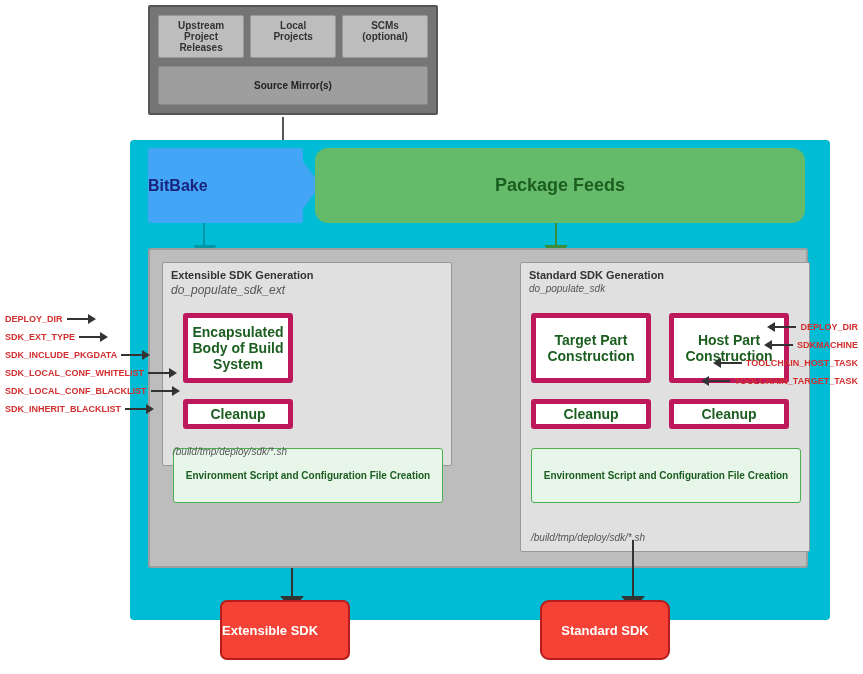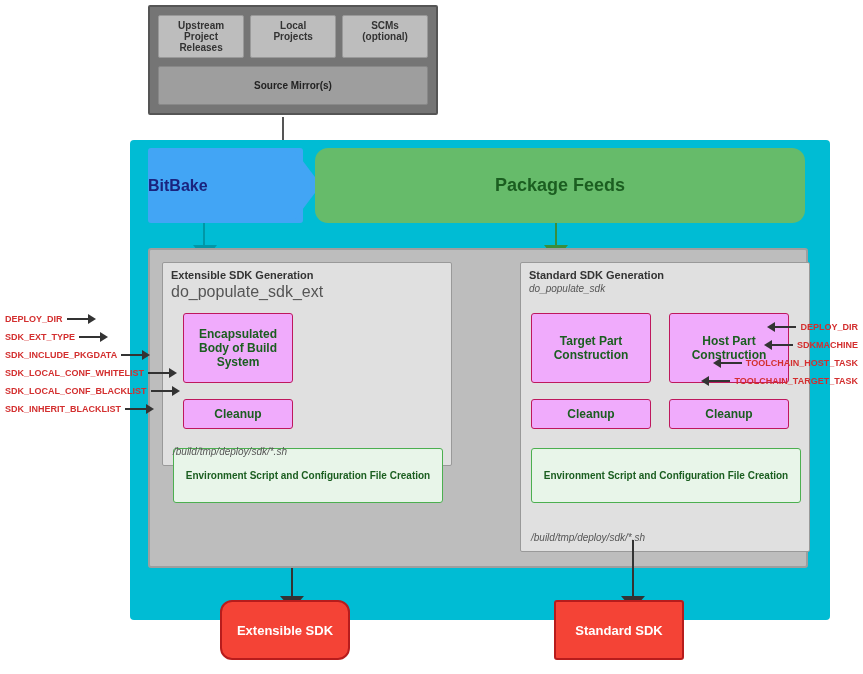--- a/index.html
+++ b/index.html
@@ -123,23 +123,24 @@
       border: 1px solid #999;
       border-radius: 2px;
     }
     .ext-sdk-title {
       font-size: 11px;
       font-weight: bold;
       color: #333;
       padding: 6px 8px 2px 8px;
     }
     .ext-sdk-subtitle {
-      font-size: 16px;
+      font-size: 12px;
       color: #555;
       padding: 0 8px 6px 8px;
+      font-style: italic;
     }
 
     
     .std-sdk-box {
       position: absolute;
       left: 358px;
       top: 12px;
       width: 290px;
       height: 290px;
       background: #e0e0e0;
@@ -155,29 +156,29 @@
     }
     .std-sdk-subtitle {
       font-size: 10px;
       color: #555;
       padding: 0 8px 6px 8px;
       font-style: italic;
     }
 
     
     .green-box {
-      background: #f0abfc;
-      border: 1px solid #be185d;
+      background: #ffffff;
+      border: 5px solid #be185d;
       border-radius: 3px;
       text-align: center;
       display: flex;
       align-items: center;
       justify-content: center;
       color: #1b5e20;
-      font-size: 12px;
+      font-size: 14px;
       font-weight: bold;
     }
 
     
     .encap-box {
       position: absolute;
       left: 20px;
       top: 50px;
       width: 110px;
       height: 70px;
@@ -315,38 +316,37 @@
 
     
     .ext-sdk-output {
       position: absolute;
       left: 220px;
       top: 600px;
       width: 130px;
       height: 60px;
       background: #f44336;
       border: 2px solid #b71c1c;
-      border-radius: 12px;
-      display: flex;
-      align-items: center;
+      border-radius: 7px;
+      display: flex;
       justify-content: center;
       flex-direction: column;
       color: #fff;
       font-weight: bold;
       font-size: 13px;
     }
     .std-sdk-output {
       position: absolute;
-      left: 554px;
+      left: 540px;
       top: 600px;
       width: 130px;
       height: 60px;
       background: #f44336;
       border: 2px solid #b71c1c;
-      border-radius: 3px;
+      border-radius: 9px;
       display: flex;
       align-items: center;
       justify-content: center;
       flex-direction: column;
       color: #fff;
       font-weight: bold;
       font-size: 13px;
     }
   </style>
 </head>

